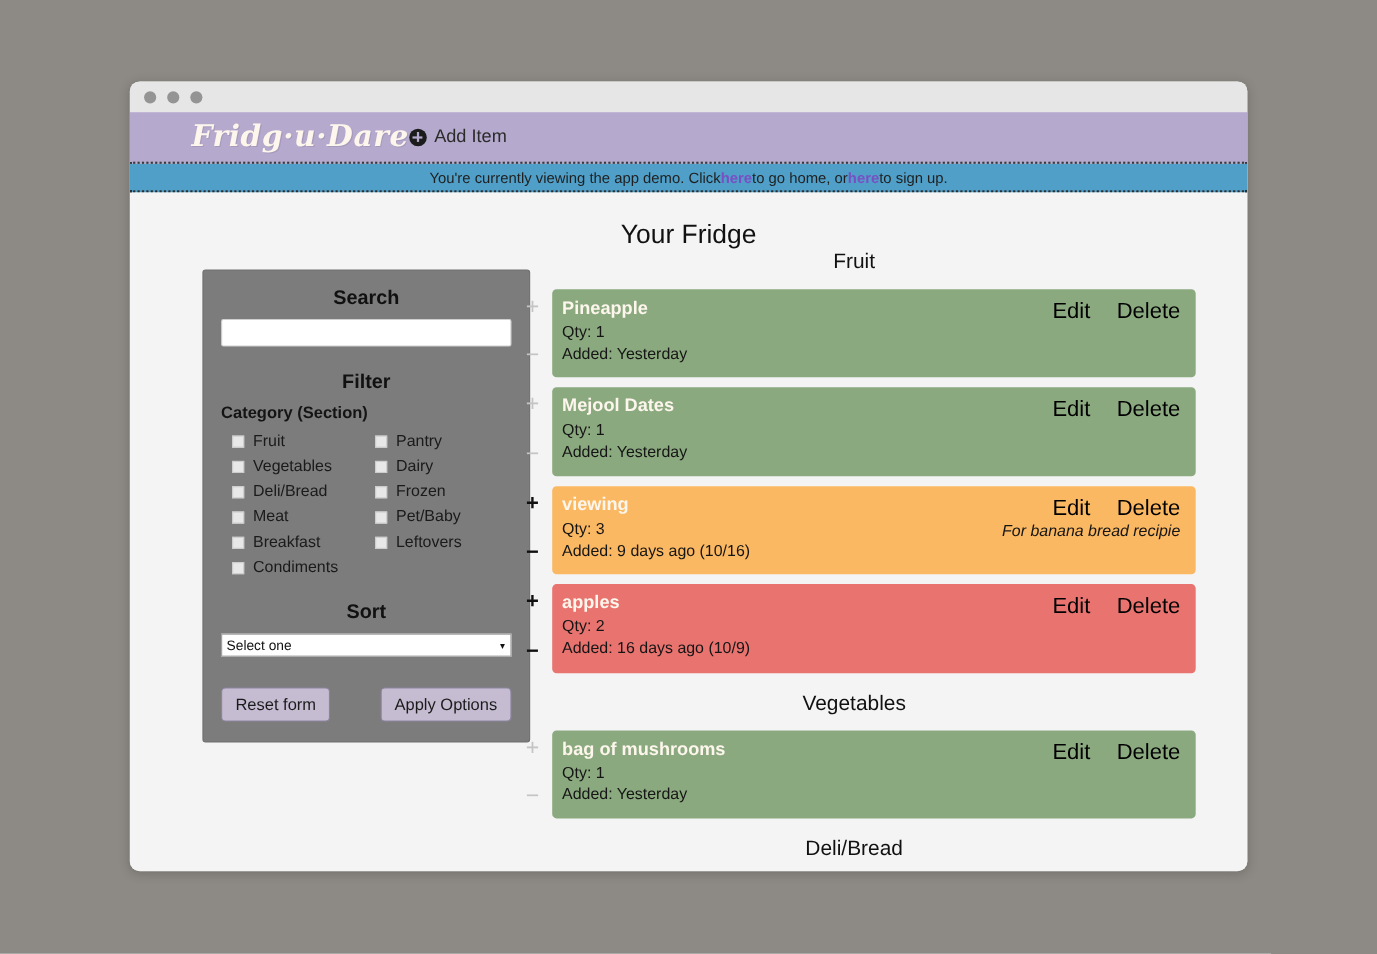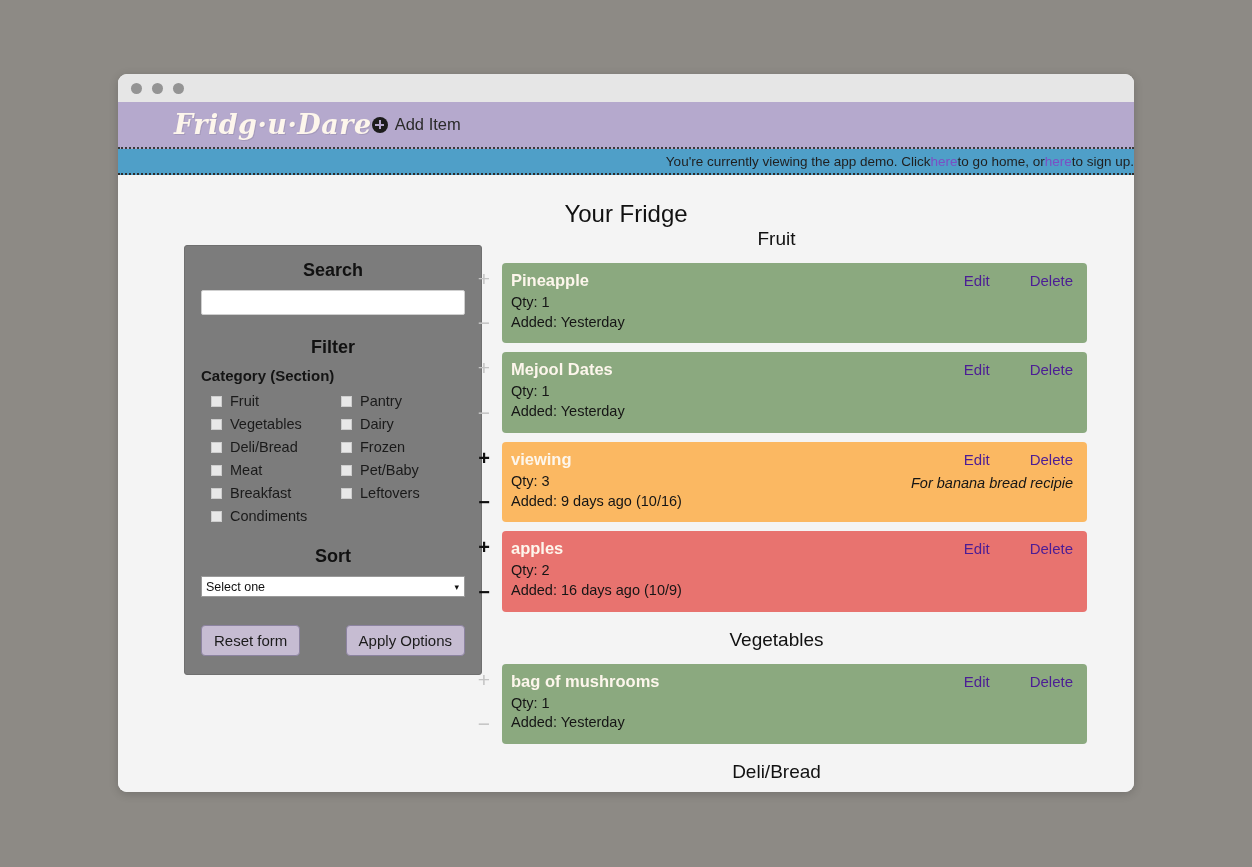--- a/index.html
+++ b/index.html
@@ -92,28 +92,29 @@
   .plus-circle::before { left: 3.5px; top: 7px; width: 9px; height: 2.5px; }
   .plus-circle::after  { top: 3.5px; left: 7px; height: 9px; width: 2.5px; }
 
   
   .demo-banner {
     height: 26px;
     background: #4f9fc8;
     border-bottom: 2px dotted #2e2e2e;
     display: flex;
     align-items: center;
-    justify-content: flex-end;
+    justify-content: center;
     font-size: 13.5px;
     color: #1f1f1f;
   }
   .demo-banner a {
     color: #7b4fc4;
     text-decoration: none;
     cursor: pointer;
+    font-weight: bold;
   }
 
   
   .page-body {
     position: relative;
     height: calc(100% - 28px - 47px - 26px);
     background: #f4f4f4;
     overflow: hidden;
   }
 
@@ -297,24 +298,23 @@
   }
 
   .card-actions {
     position: absolute;
     top: 9px;
     right: 14px;
     display: flex;
     gap: 24px;
   }
   .card-actions span {
-    font-size: 15px;
-    color: #4c1d95;
-    cursor: pointer;
-    margin-left: 16px;
+    font-size: 20px;
+    color: #000000;
+    cursor: pointer;
   }
 
   .item-note {
     position: absolute;
     right: 14px;
     top: 33px;
     font-size: 14.5px;
     font-style: italic;
     color: #151515;
   }

